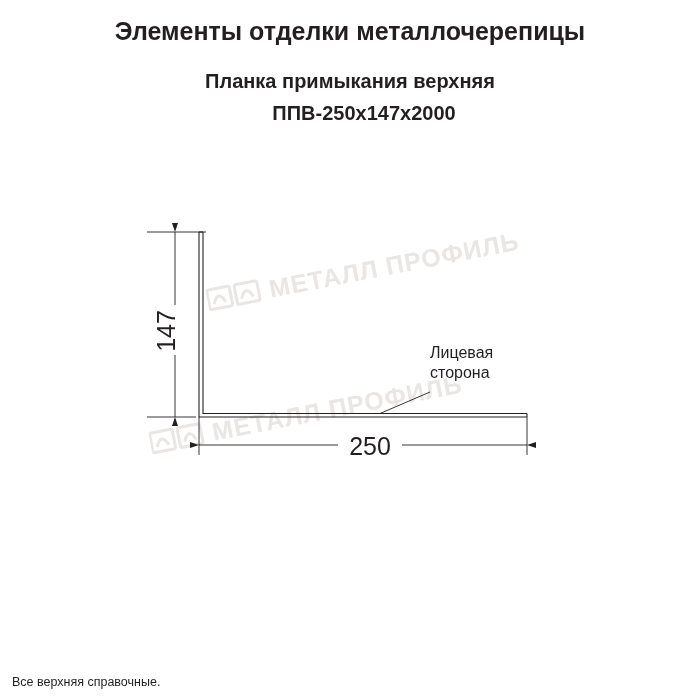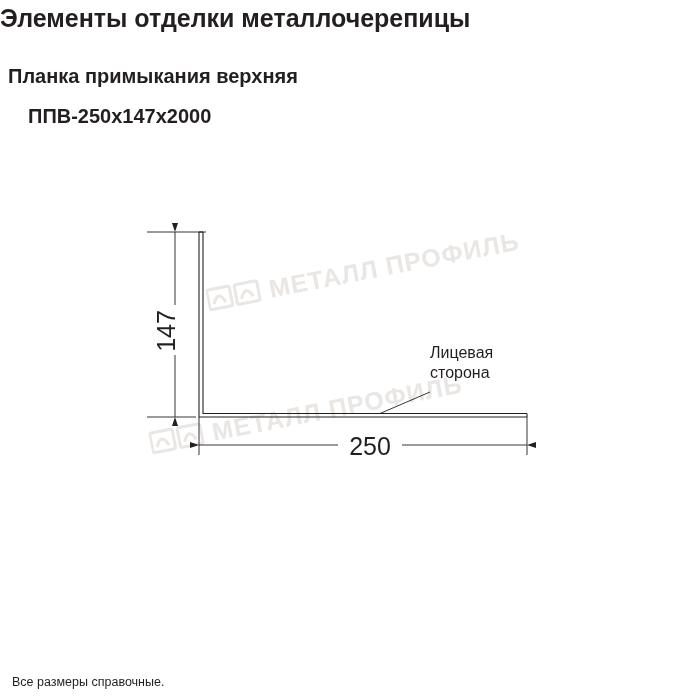--- a/index.html
+++ b/index.html
@@ -17,35 +17,36 @@
   }
 
   .page {
     position: absolute;
     inset: 0;
   }
 
   
   .title-block {
     position: absolute;
-    top: 3px;
+    top: 16px;
     left: 0;
     width: 700px;
+    text-align: center;
   }
   .main-title {
     font-size: 25px;
     font-weight: bold;
     letter-spacing: 0px;
     margin: 0;
     line-height: 1.2;
   }
   .sub-title {
     font-size: 20px;
     font-weight: bold;
-    margin: 8px;
+    margin: 0;
     padding-top: 23px;
     line-height: 1.25;
   }
   .code-title {
     font-size: 20px;
     font-weight: bold;
     margin: 0;
     padding-top: 7px;
     line-height: 1.25;
     padding-left: 28px;
@@ -170,16 +171,16 @@
 
       <g stroke="#231f20" stroke-width="0.9" fill="none">
         <path d="M430,222 L380,243.5"></path>
       </g>
       <text x="430" y="188" text-anchor="start" font-family="Liberation Sans, sans-serif" font-size="16" fill="#231f20">Лицевая</text>
       <text x="430" y="208" text-anchor="start" font-family="Liberation Sans, sans-serif" font-size="16" fill="#231f20">сторона</text>
     </svg>
   </div>
 
   <div class="footer">
-    <div>Все размеры справочные.</div>
+    <div>Все верхняя справочные.</div>
   </div>
 
 </div>
 
 </body></html>

